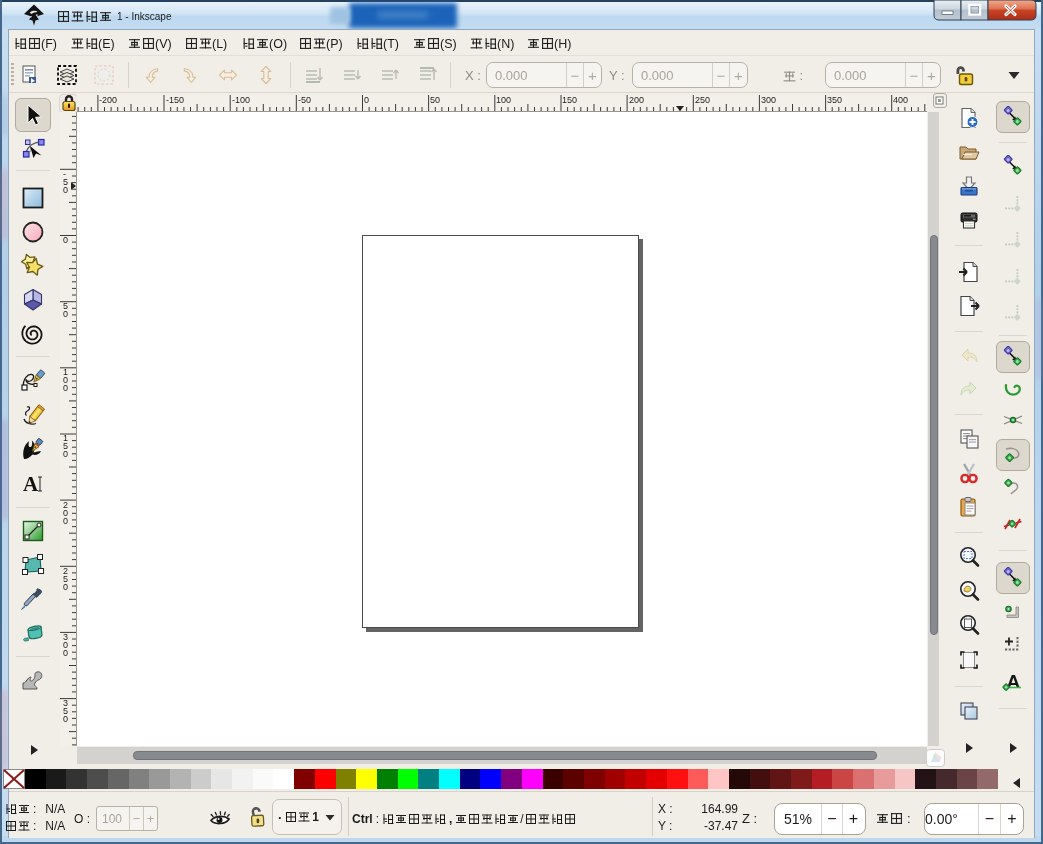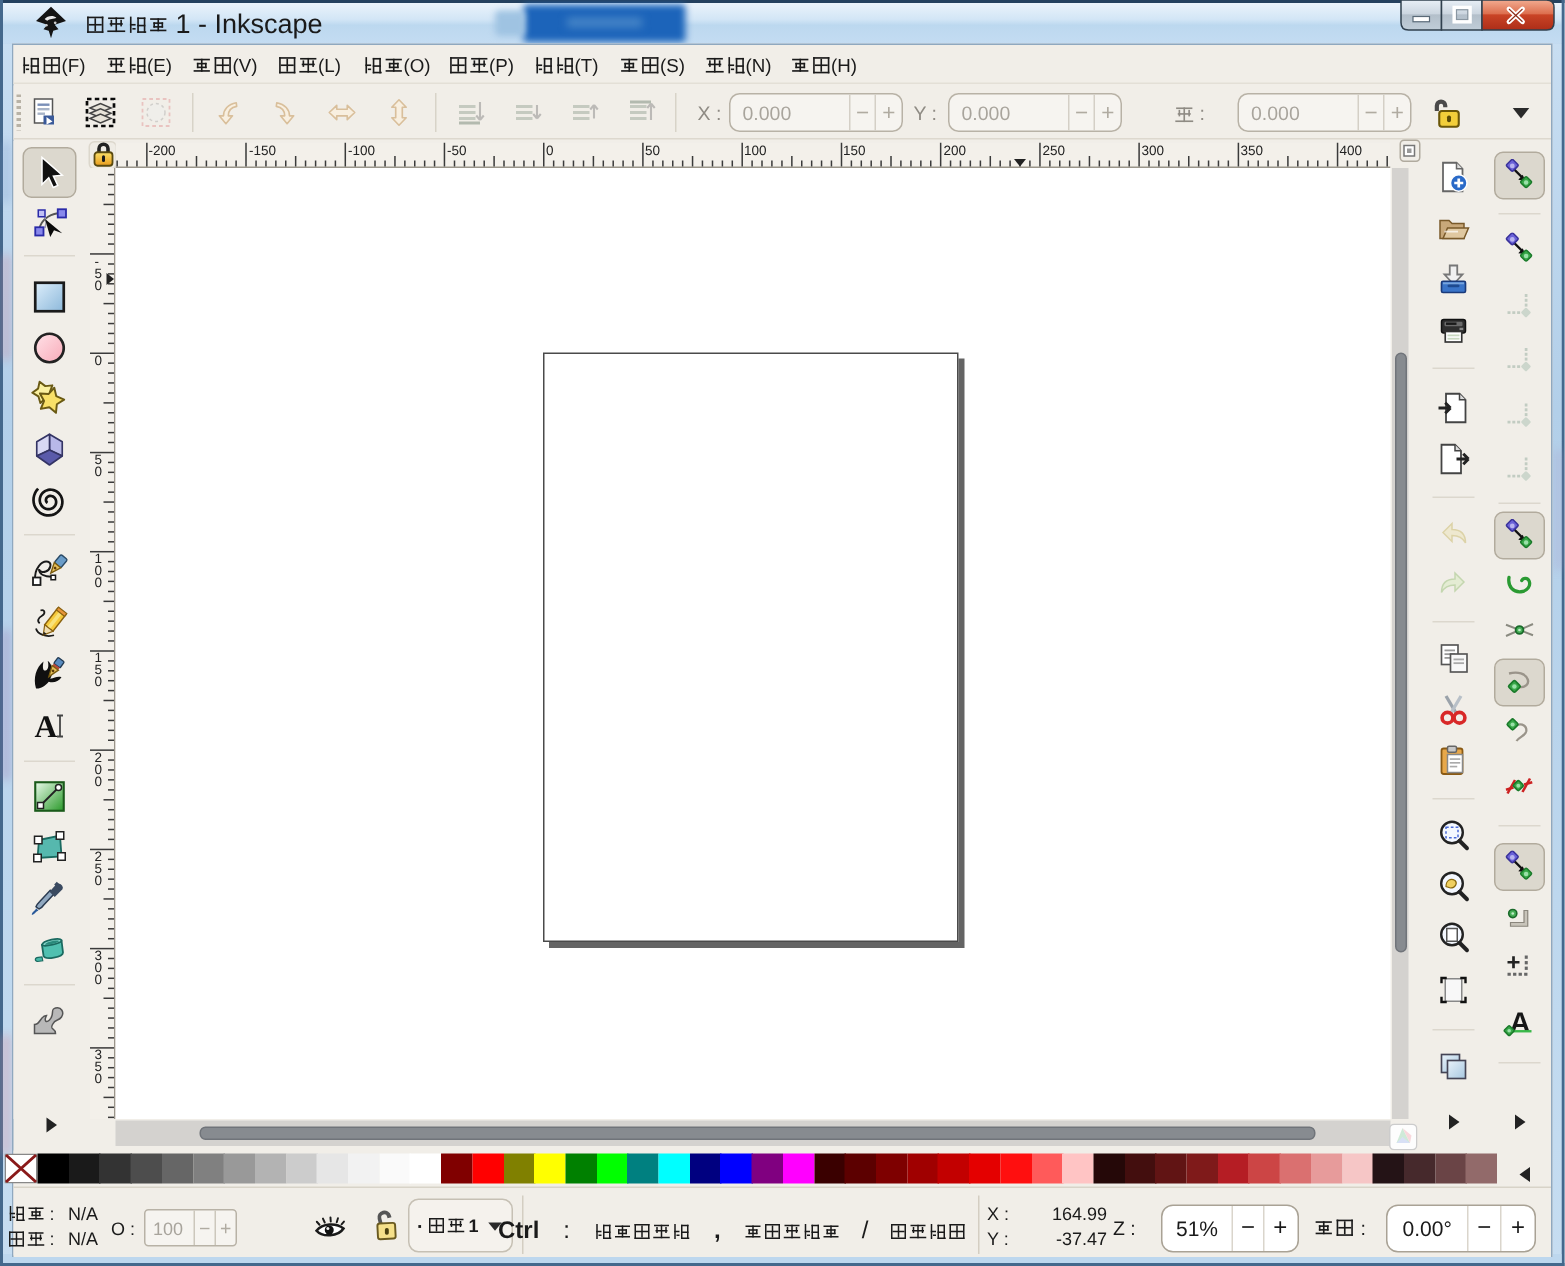--- a/index.html
+++ b/index.html
@@ -78,21 +78,21 @@
 <div class="abs" style="left:1036px;top:300px;width:6px;height:80px;background:rgba(160,140,190,0.25);filter:blur(3px);"></div>
 <div class="abs" style="left:349px;top:3px;width:108px;height:25px;background:#1c64ba;border-radius:2px;filter:blur(2.5px);"></div>
 <div class="abs" style="left:330px;top:7px;width:20px;height:17px;background:#9fc3e2;border-radius:3px;filter:blur(2px);"></div>
 <div class="abs" style="left:378px;top:12px;width:50px;height:6px;background:#4a88c8;filter:blur(3px);"></div>
 <svg class="abs" style="left:23px;top:4px;" width="22" height="22" viewBox="0 0 22 22">
 <path d="M11 0.5 L21 10 L13.5 12.5 L16 15.5 L12.5 16.5 L11 21.5 L9.5 16.5 L6 15.5 L8.5 12.5 L1 10 Z" fill="#141414"></path>
 <path d="M6.8 8.6 C8.6 6.4 12.6 6.0 14.6 7.8 C12.8 8.8 10.2 8.2 8.6 9.9 C7.8 9.5 7.2 9.1 6.8 8.6 Z" fill="#e8e8e8"></path>
 <circle cx="13.8" cy="11.2" r="0.9" fill="#cccccc"></circle>
       <circle cx="8" cy="12.8" r="0.8" fill="#cccccc"></circle>
 </svg>
-<div class="abs" style="left:57px;top:8px;height:16px;display:flex;align-items:center;font-size:18px;color:#1a1a1a;gap:2px;">
+<div class="abs" style="left:57px;top:8px;height:16px;display:flex;align-items:center;font-size:10px;color:#1a1a1a;gap:2px;">
 <span style="letter-spacing:0;display:inline-flex;gap:1px;align-items:center;">
         <svg class="cj" style="vertical-align:middle;color:#1a1a1a;" width="13" height="13" viewBox="0 0 12 12">
           <use href="#g1"></use>
         </svg>
         <svg class="cj" style="vertical-align:middle;color:#1a1a1a;" width="13" height="13" viewBox="0 0 12 12">
           <use href="#g2"></use>
         </svg>
         <svg class="cj" style="vertical-align:middle;color:#1a1a1a;" width="13" height="13" viewBox="0 0 12 12">
           <use href="#g3"></use>
         </svg>
@@ -1249,21 +1249,21 @@
           <use href="#g2"></use>
         </svg>
       </span>
       <span style="font-weight:bold;"> 1</span>
       <svg width="12" height="9" viewBox="0 0 12 9" style="margin-left:3px;">
         <path d="M1.5 2 L10.5 2 L6 7.5 Z" fill="#2a2a2a"></path>
       </svg>
     </div>
 <div class="abs" style="left:348px;top:797px;width:1px;height:39px;background:#d4cec2;"></div>
 <div class="abs" style="left:652px;top:797px;width:1px;height:39px;background:#d4cec2;"></div>
-<div class="abs" style="left:332px;top:812px;font-size:16px;color:#1a1a1a;display:flex;align-items:center;gap:14px;">
+<div class="abs" style="left:352px;top:812px;font-size:12px;color:#1a1a1a;display:flex;align-items:center;gap:1px;">
       <b>Ctrl</b>
       <span style="margin:0 2px;">:</span>
       <span style="letter-spacing:0;display:inline-flex;gap:1px;align-items:center;">
         <svg class="cj" style="vertical-align:middle;" width="12" height="12" viewBox="0 0 12 12">
           <use href="#g3"></use>
         </svg>
         <svg class="cj" style="vertical-align:middle;" width="12" height="12" viewBox="0 0 12 12">
           <use href="#g4"></use>
         </svg>
         <svg class="cj" style="vertical-align:middle;" width="12" height="12" viewBox="0 0 12 12">
@@ -1325,16 +1325,16 @@
         <svg class="cj" style="vertical-align:middle;" width="13" height="13" viewBox="0 0 12 12">
           <use href="#g4"></use>
         </svg>
         <svg class="cj" style="vertical-align:middle;" width="13" height="13" viewBox="0 0 12 12">
           <use href="#g1"></use>
         </svg>
       </span>
       <span style="margin-left:3px;">:</span>
     </div>
 <div class="white-entry" style="left:924px;top:803px;width:100px;height:32px;border-radius:8px;font-size:14px;justify-content:flex-start;">
-<span style="width:53px;text-align:center;">0.00°</span>
+<span style="width:53px;">0.00°</span>
 <span style="width:22px;height:100%;border-left:1px solid #dad5cc;display:flex;align-items:center;justify-content:center;font-size:16px;">−</span>
 <span style="width:23px;height:100%;border-left:1px solid #dad5cc;display:flex;align-items:center;justify-content:center;font-size:16px;">+</span>
     </div>
 </div>
 </body></html>

